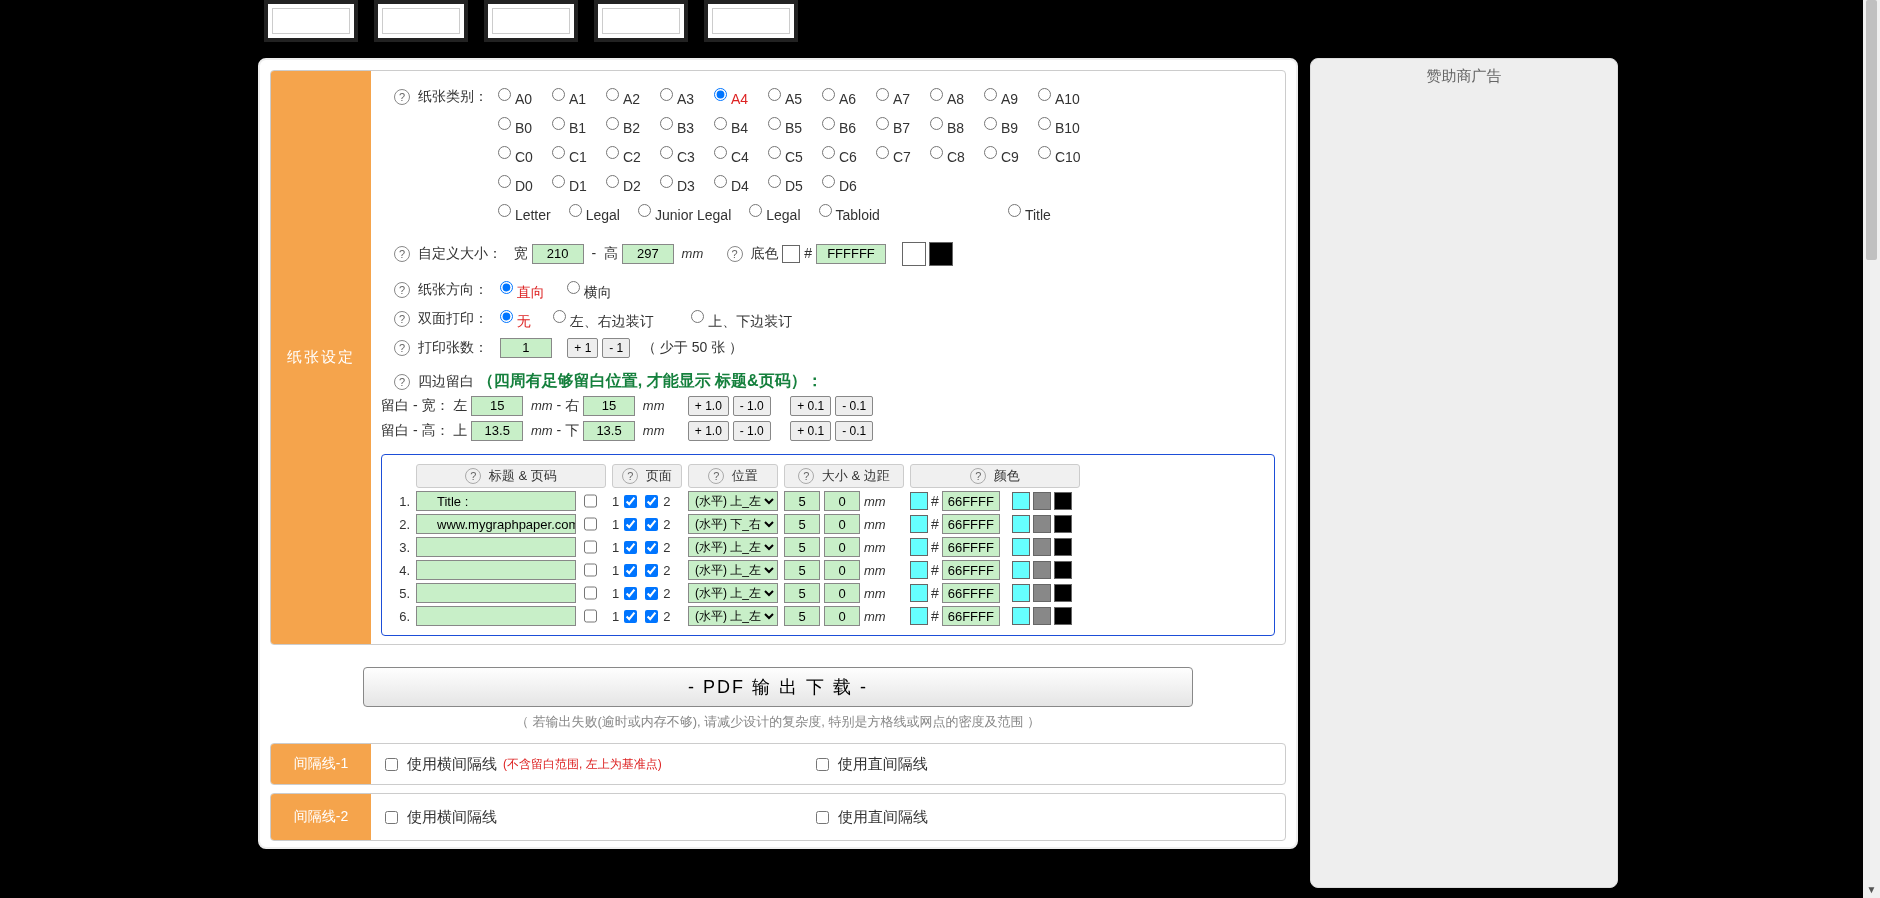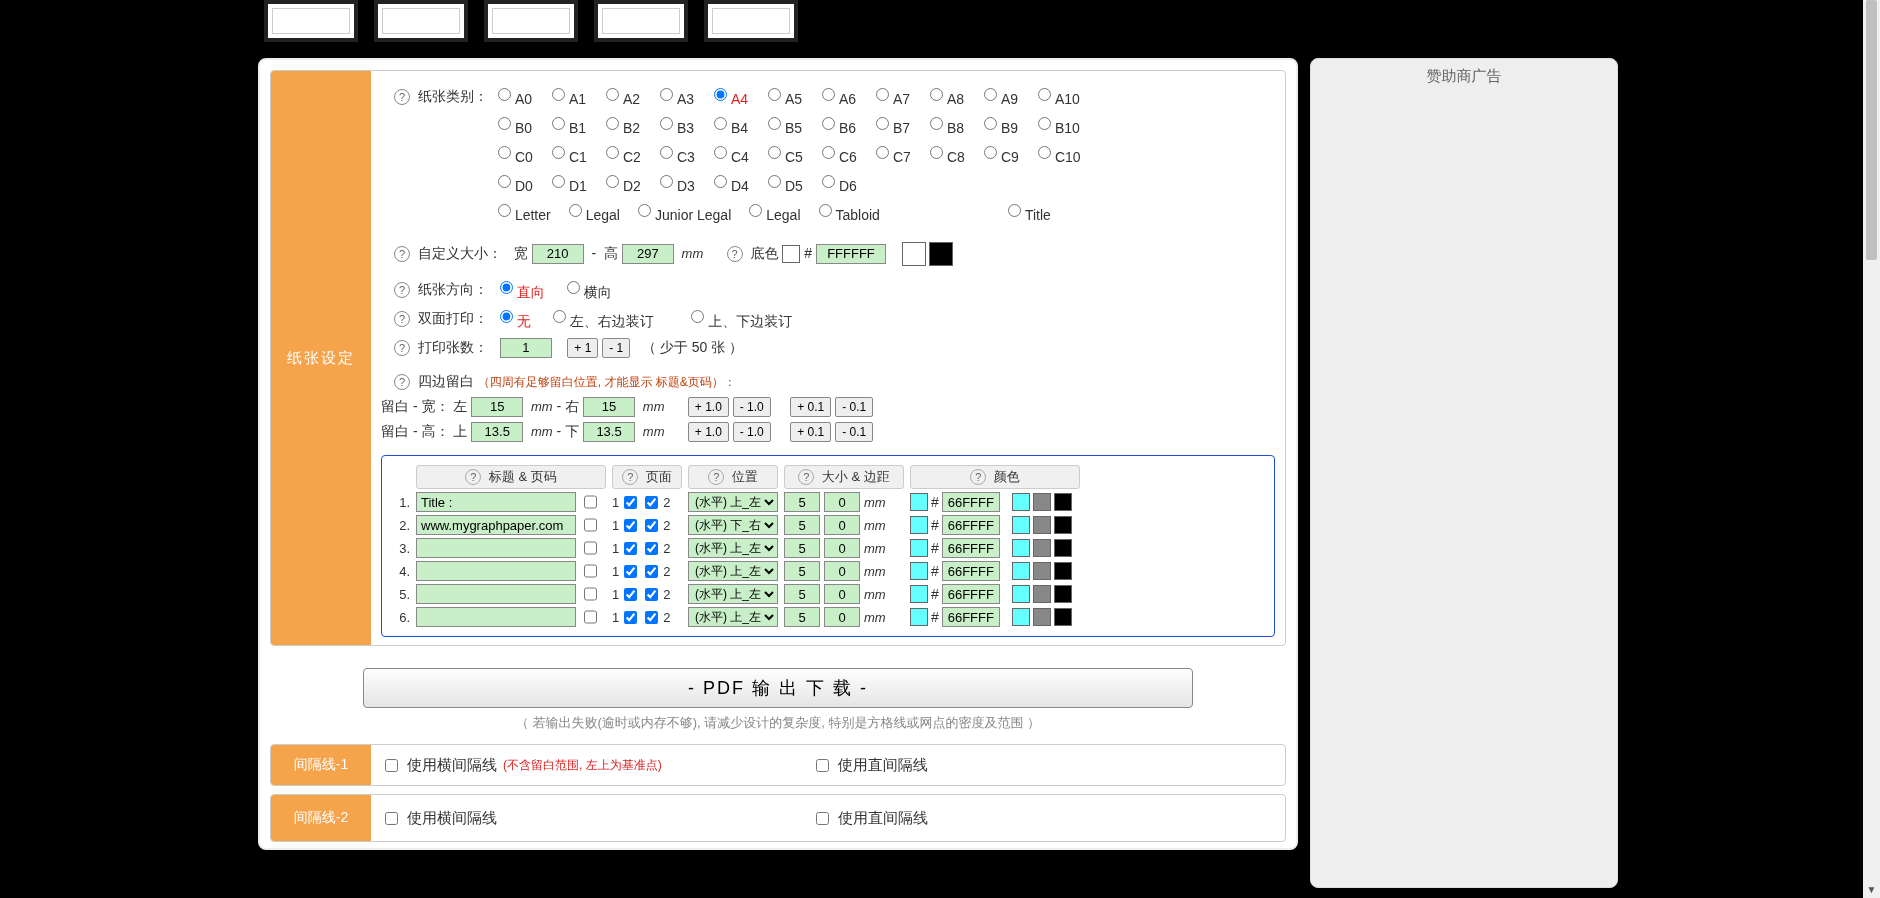--- a/index.html
+++ b/index.html
@@ -132,38 +132,38 @@
   .tinput {
     background: #c8efc8;
     border: 1px solid #888;
     text-align: center;
     font-size: 13px;
     height: 20px;
     padding:0;
   }
   .w50 { width:52px; }
   .w70 { width:70px; }
-  .w150 { width:160px; text-align:left; padding-left:4px;}
+  .w150 { width:160px; text-align:left; padding-left:20px;}
   .sbtn {
     border:1px solid #888;
     background:#eee;
     font-size:12px;
     padding:0 6px;
     height:20px;
     cursor:pointer;
     border-radius:2px;
   }
   .swatch {
     display:inline-block;
     width:18px; height:18px;
     border:1px solid #666;
     vertical-align:middle;
   }
   .swatch.big { width:24px; height:24px; }
-  .note-red { color:#c2410c; font-size:12px; }
+  .note-red { color:#15803d; font-size:16px;font-weight:bold; }
 
   .title-table-wrap {
     border:1px solid #1d4ed8;
     border-radius:4px;
     padding:6px;
     margin-top:12px;
   }
   .tt-head, .tt-row {
     display:flex;
     align-items:center;

